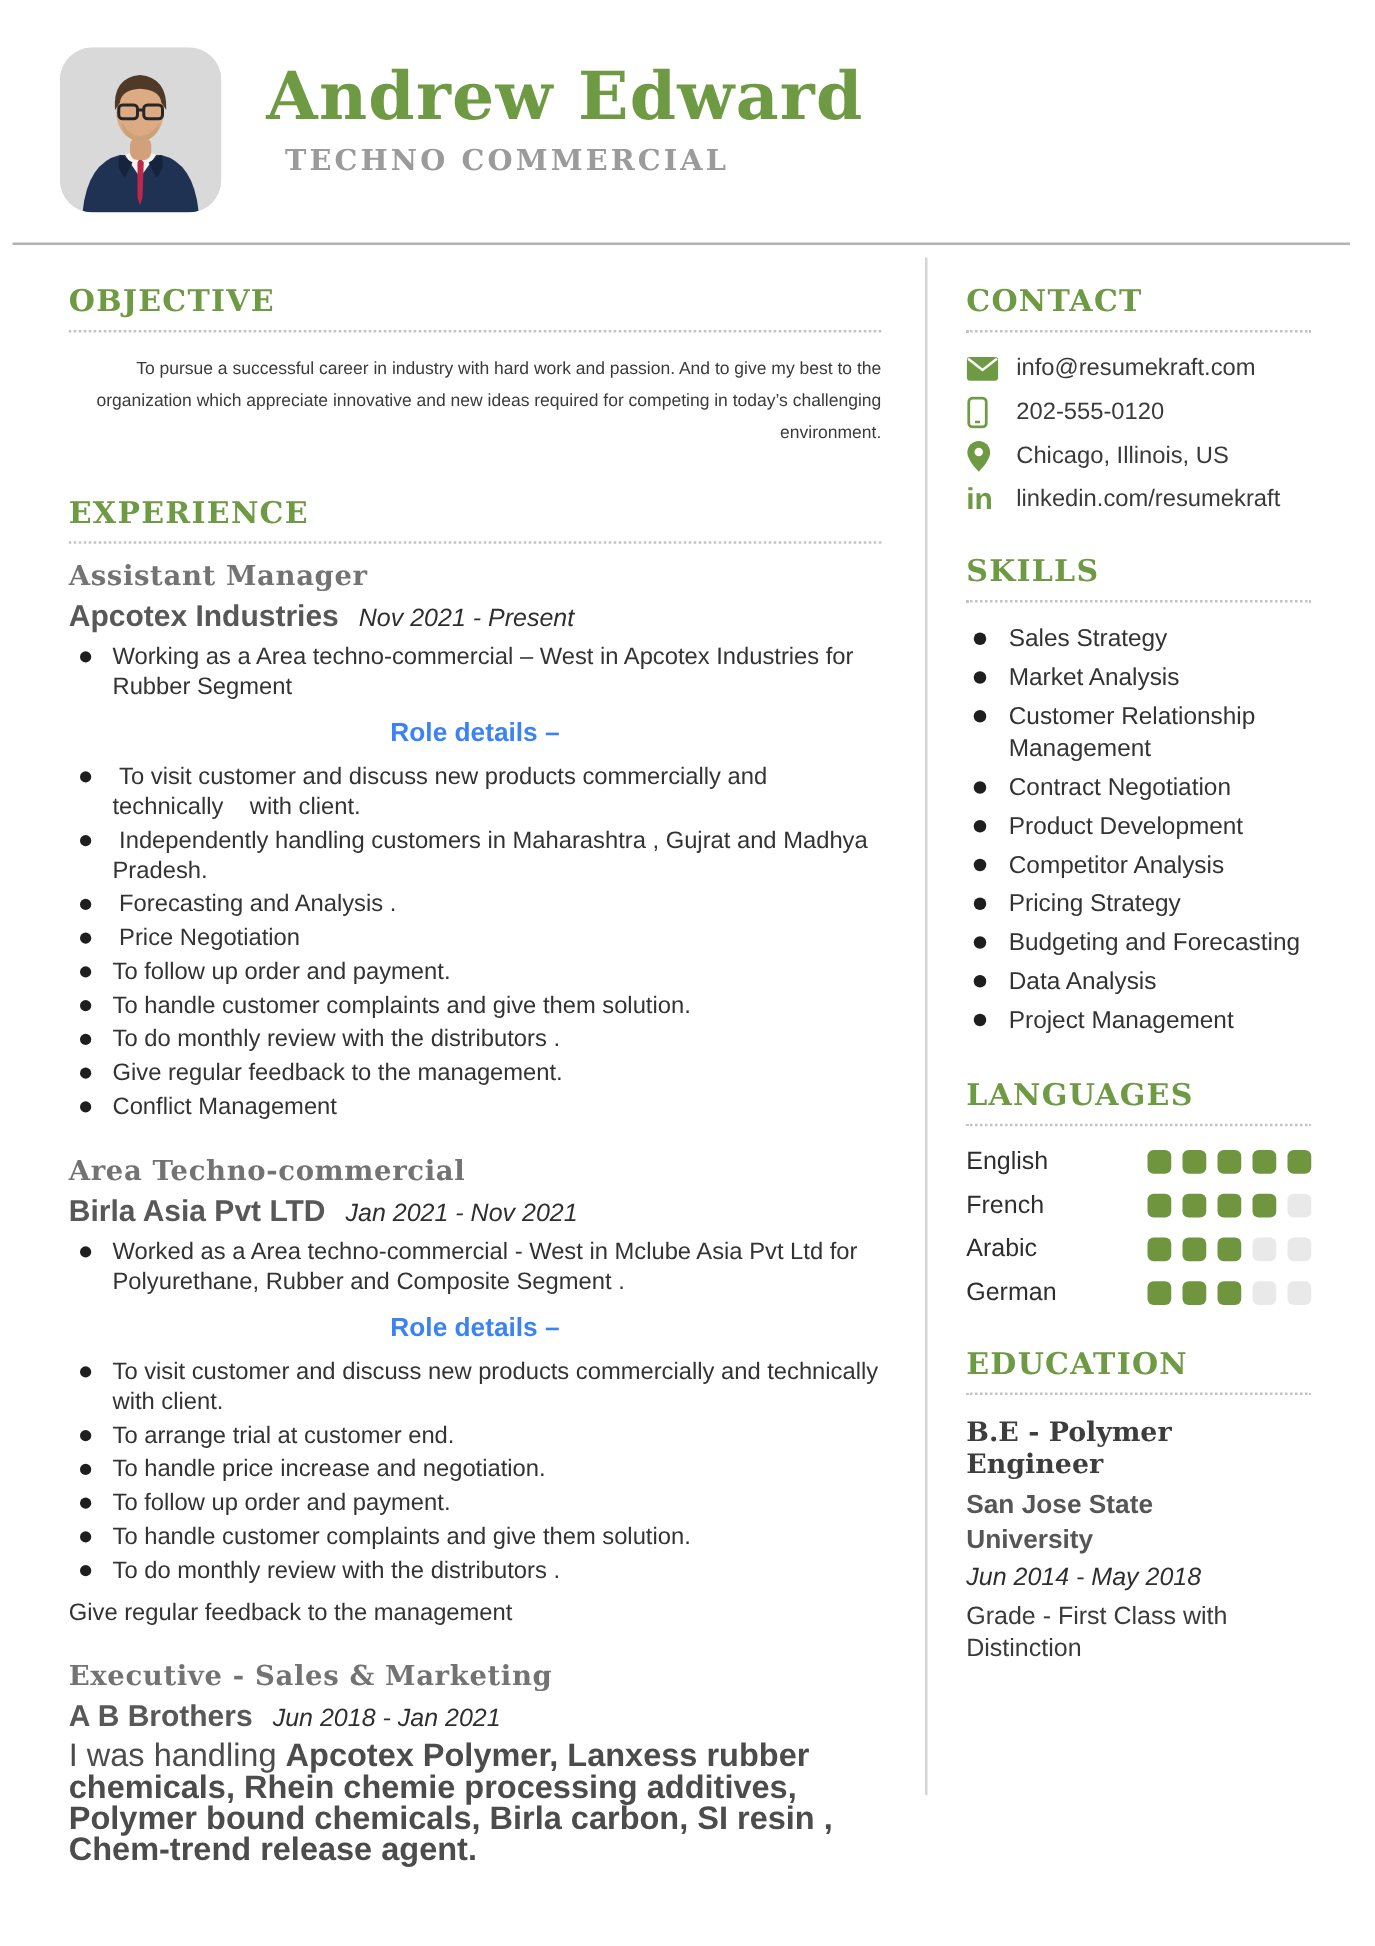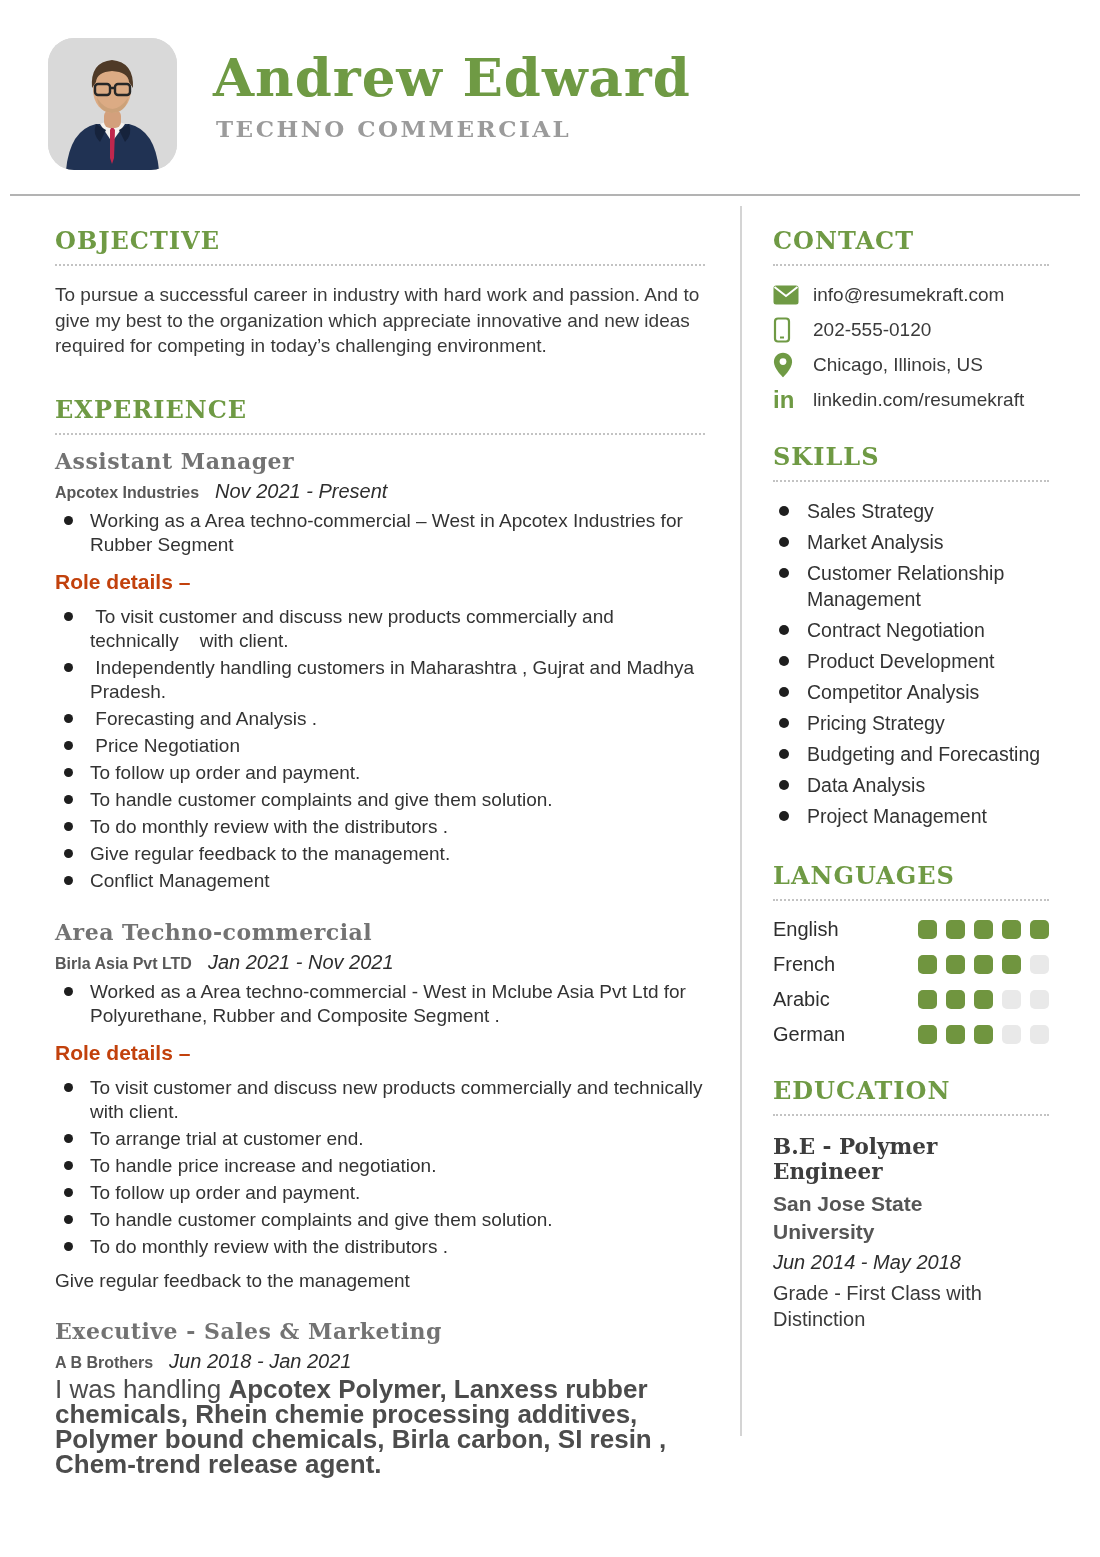--- a/index.html
+++ b/index.html
@@ -12,62 +12,62 @@
   .avatar {
     position:absolute; left:48px; top:38px; width:129px; height:132px;
     border-radius:26px; overflow:hidden; background:#d9d9d9;
   }
   .person-name {
     position:absolute; left:213px; top:46px;
     font-family:"DejaVu Serif", serif; font-weight:bold;
     font-size:53px; letter-spacing:1px; color:var(--accent);
   }
   .person-title {
-    position:absolute; left:216px; top:115px;
+    position:absolute; left:228px; top:115px;
     font-family:"DejaVu Serif", serif; font-weight:bold;
     font-size:23px; letter-spacing:2.5px; color:var(--subtitle-gray);text-align:right;
   }
   .header-rule { position:absolute; left:10px; top:194px; width:1080px; height:2px; background:#b3b3b3; }
   .v-divider  { position:absolute; left:740px; top:206px; width:2px; height:1230px; background:#d4d4d4; }
 
   
   .col-left  { position:absolute; left:55px;  top:226px; width:650px; }
   .col-right { position:absolute; left:773px; top:226px; width:276px; }
 
   .sec-heading {
     font-family:"DejaVu Serif", serif; font-weight:bold;
     font-size:24px; letter-spacing:1px; color:var(--accent);
     margin:0; padding-bottom:9px;
     border-bottom:2px dotted #c3c3c3;
   }
 
   
-  .objective-text { margin:16px 0 0 0; font-size:19px; line-height:25.5px; color:#3a3a3a; }
+  .objective-text { margin:16px 0 0 0; font-size:14px; line-height:25.5px; color:#3a3a3a;text-align:right; }
 
   
   .experience-section { margin-top:36px; }
   .job { margin-top:13px; }
   .job + .job { margin-top:26px; }
   .job-title {
     margin:0 0 6px 0; font-family:"DejaVu Serif", serif; font-weight:bold;
     font-size:22px; color:#737373; letter-spacing:0.5px;
   }
   .job-line { margin:0 0 4px 0; }
-  .company { font-weight:bold; font-size:16px; color:#585858; }
+  .company { font-weight:bold; font-size:24px; color:#585858; }
   .dates   { font-style:italic; font-size:20px; color:#2e2e2e; margin-left:16px; }
   ul.bullets { margin:6px 0 0 0; padding:0; list-style:none; }
   ul.bullets li {
     position:relative; padding-left:35px; font-size:19px; line-height:24px;
     margin-bottom:3px; color:#333; white-space:pre-wrap;
   }
   ul.bullets li::before {
     content:""; position:absolute; left:9px; top:7px;
     width:9px; height:9px; border-radius:50%; background:#1e1e1e;
   }
-  .role-label { margin:13px 0 11px 0; font-weight:bold; font-size:21px; color:#c2410c; }
+  .role-label { margin:13px 0 11px 0; font-weight:bold; font-size:21px; color:#3b82f6;text-align:center; }
   .job-footer { margin:11px 0 0 0; font-size:19px; color:#333; }
   .job-par { margin:4px 0 0 0; font-size:26px; line-height:25px; color:#4c4c4c; }
   .job-par .bold-part { font-weight:bold; color:#4c4c4c; }
 
   
   .contact-list { margin-top:17px; }
   .contact-row { display:flex; align-items:center; margin-bottom:11px; }
   .contact-icon { width:27px; height:24px; flex:0 0 27px; margin-right:13px; display:flex; align-items:center; }
   .contact-text { font-size:19px; color:#3a3a3a; }
   .in-badge { font-family:"Liberation Sans", sans-serif; font-weight:bold; font-size:24px; color:var(--accent); line-height:20px; }

